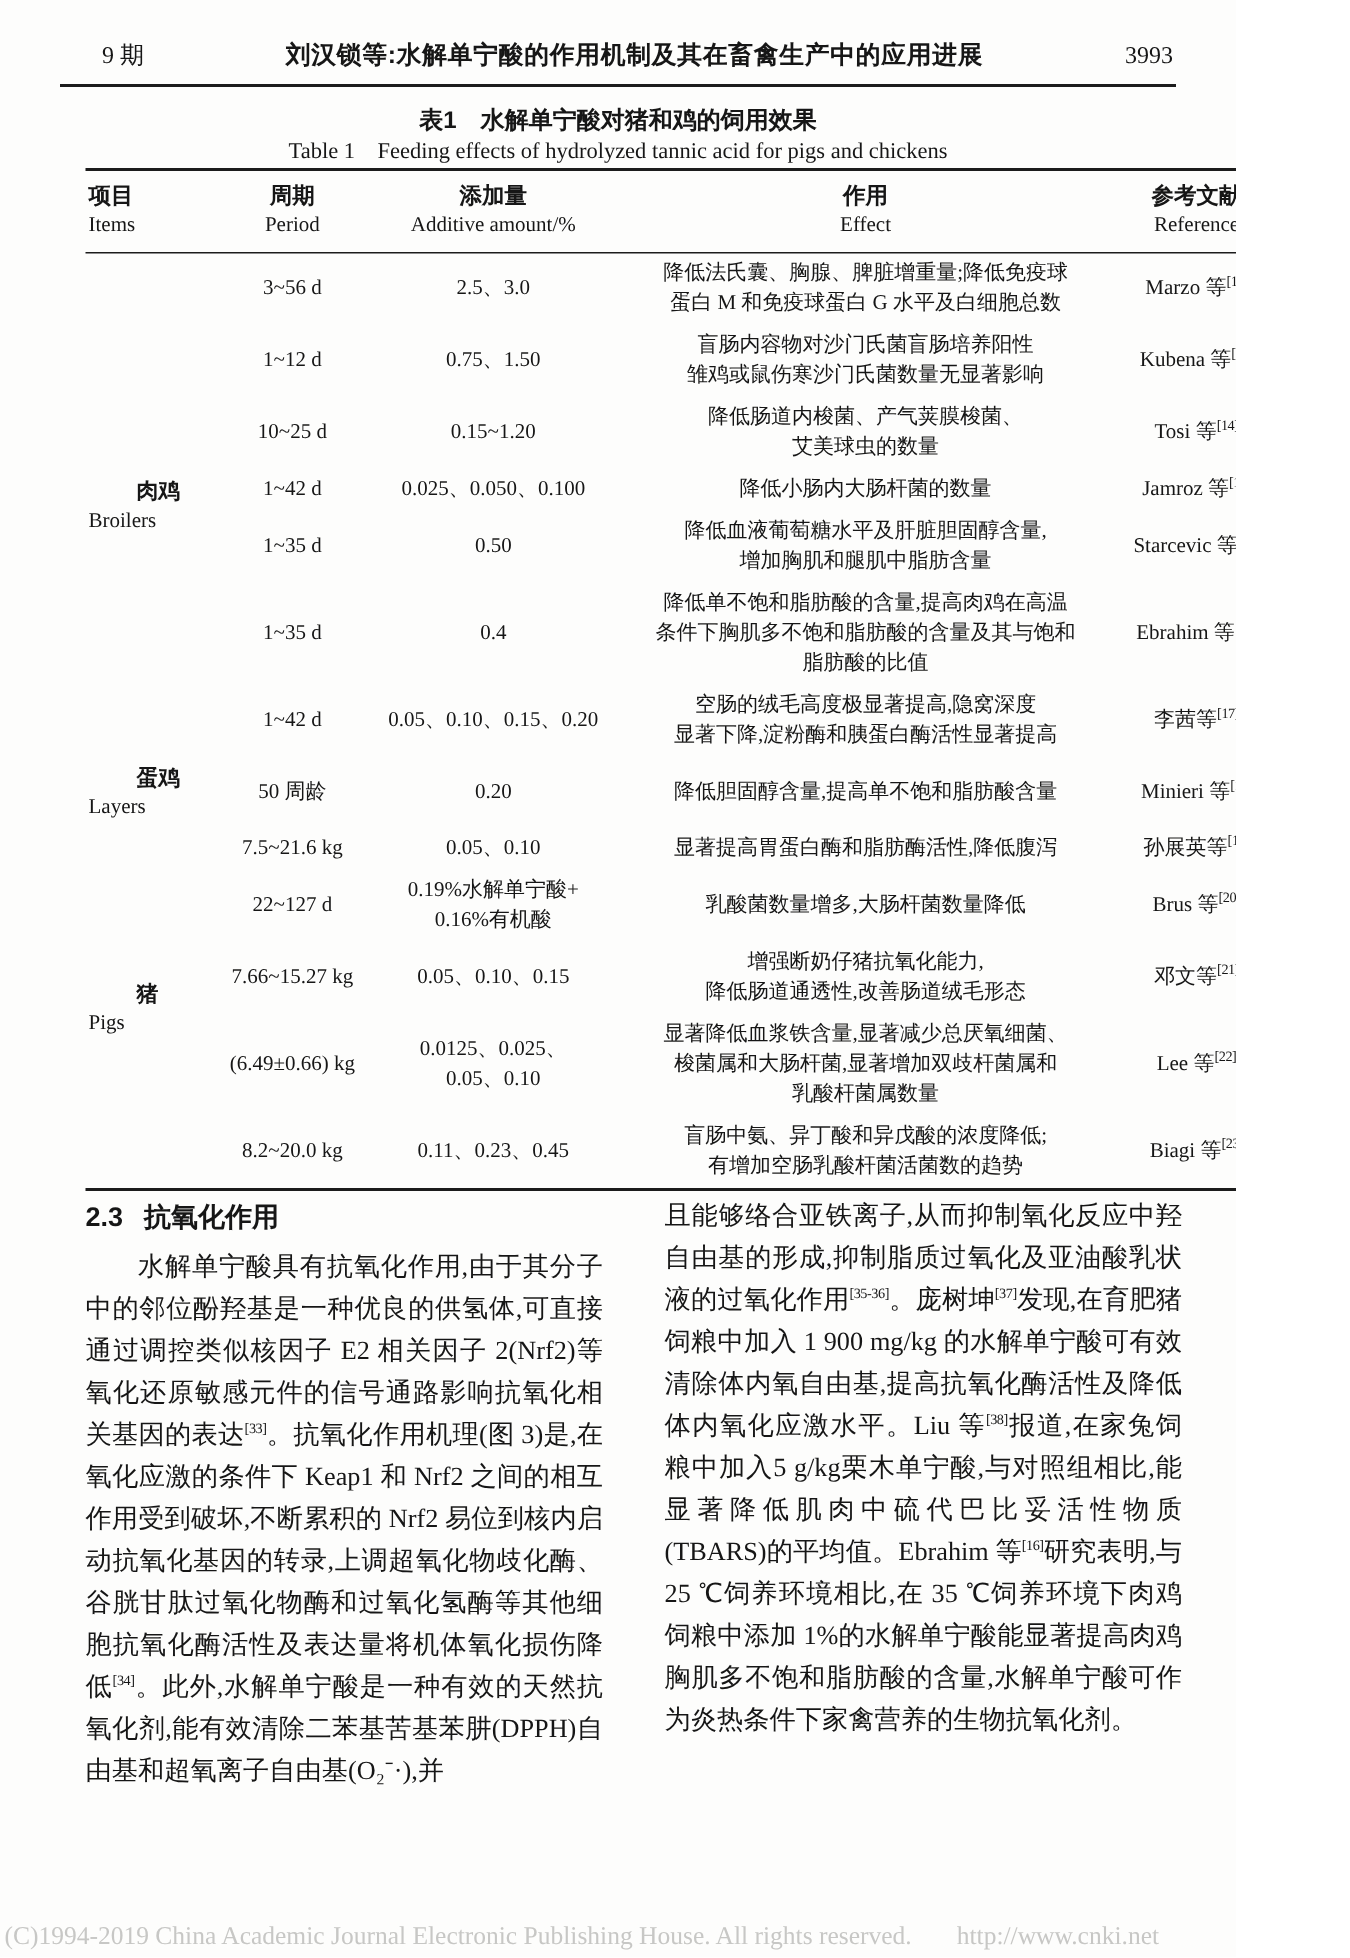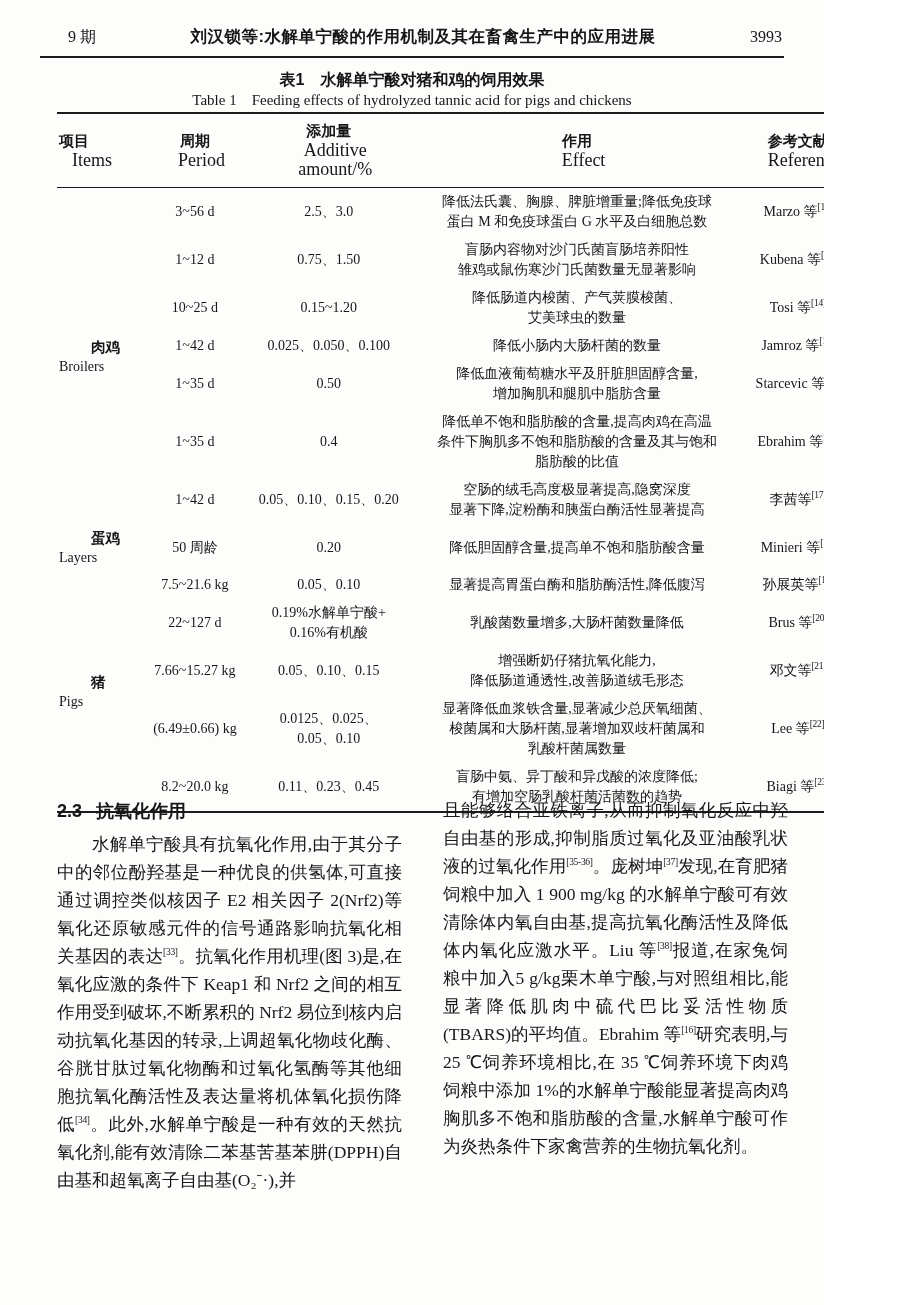--- a/index.html
+++ b/index.html
@@ -45,21 +45,21 @@
     border-bottom:2.5px solid #1c1c1c;
   }
   .ftable thead tr{border-bottom:1.5px solid #1c1c1c;}
   .ftable th{
     padding:7px 2px 8px;vertical-align:middle;font-weight:normal;text-align:center;
   }
   .ftable th .h-zh{
     font-family:"Liberation Sans", sans-serif;
     font-weight:bold;font-size:15px;line-height:20px;
   }
-  .ftable th .h-en{font-size:18px;line-height:19px;margin-left:13px;}
+  .ftable th .h-en{font-size:14px;line-height:19px;}
   .ftable th.col-items,.ftable td.items-cell{text-align:left;}
   .ftable td{
     padding:4px 2px;vertical-align:middle;text-align:center;
     font-size:14px;line-height:20px;
   }
   .ftable td.items-cell{vertical-align:middle;}
   .items-zh{
     font-family:"Liberation Sans", sans-serif;
     font-weight:bold;font-size:14.5px;line-height:20px;padding-left:32px;
   }
@@ -249,14 +249,18 @@
       <div class="sect-head">
         <span class="sect-no">2.3</span><span>抗氧化作用</span>
       </div>
       <div class="para-indent">水解单宁酸具有抗氧化作用,由于其分子中的邻位酚羟基是一种优良的供氢体,可直接通过调控类似核因子 E2 相关因子 2(Nrf2)等氧化还原敏感元件的信号通路影响抗氧化相关基因的表达<sup class="cite">[33]</sup>。抗氧化作用机理(图 3)是,在氧化应激的条件下 Keap1 和 Nrf2 之间的相互作用受到破坏,不断累积的 Nrf2 易位到核内启动抗氧化基因的转录,上调超氧化物歧化酶、谷胱甘肽过氧化物酶和过氧化氢酶等其他细胞抗氧化酶活性及表达量将机体氧化损伤降低<sup class="cite">[34]</sup>。此外,水解单宁酸是一种有效的天然抗氧化剂,能有效清除二苯基苦基苯肼(DPPH)自由基和超氧离子自由基(O₂⁻·),并</div>
     </div>
     <div class="colmn">
       <div>且能够络合亚铁离子,从而抑制氧化反应中羟自由基的形成,抑制脂质过氧化及亚油酸乳状液的过氧化作用<sup class="cite">[35-36]</sup>。庞树坤<sup class="cite">[37]</sup>发现,在育肥猪饲粮中加入 1 900 mg/kg 的水解单宁酸可有效清除体内氧自由基,提高抗氧化酶活性及降低体内氧化应激水平。Liu 等<sup class="cite">[38]</sup>报道,在家兔饲粮中加入5 g/kg栗木单宁酸,与对照组相比,能显著降低肌肉中硫代巴比妥活性物质(TBARS)的平均值。Ebrahim 等<sup class="cite">[16]</sup>研究表明,与 25 ℃饲养环境相比,在 35 ℃饲养环境下肉鸡饲粮中添加 1%的水解单宁酸能显著提高肉鸡胸肌多不饱和脂肪酸的含量,水解单宁酸可作为炎热条件下家禽营养的生物抗氧化剂。</div>
     </div>
   </div>
 
+  <div class="footer">
+    <span>(C)1994-2019 China Academic Journal Electronic Publishing House. All rights reserved.</span>
+    <span>http://www.cnki.net</span>
+  </div>
 
 </div>
 
 </body></html>

